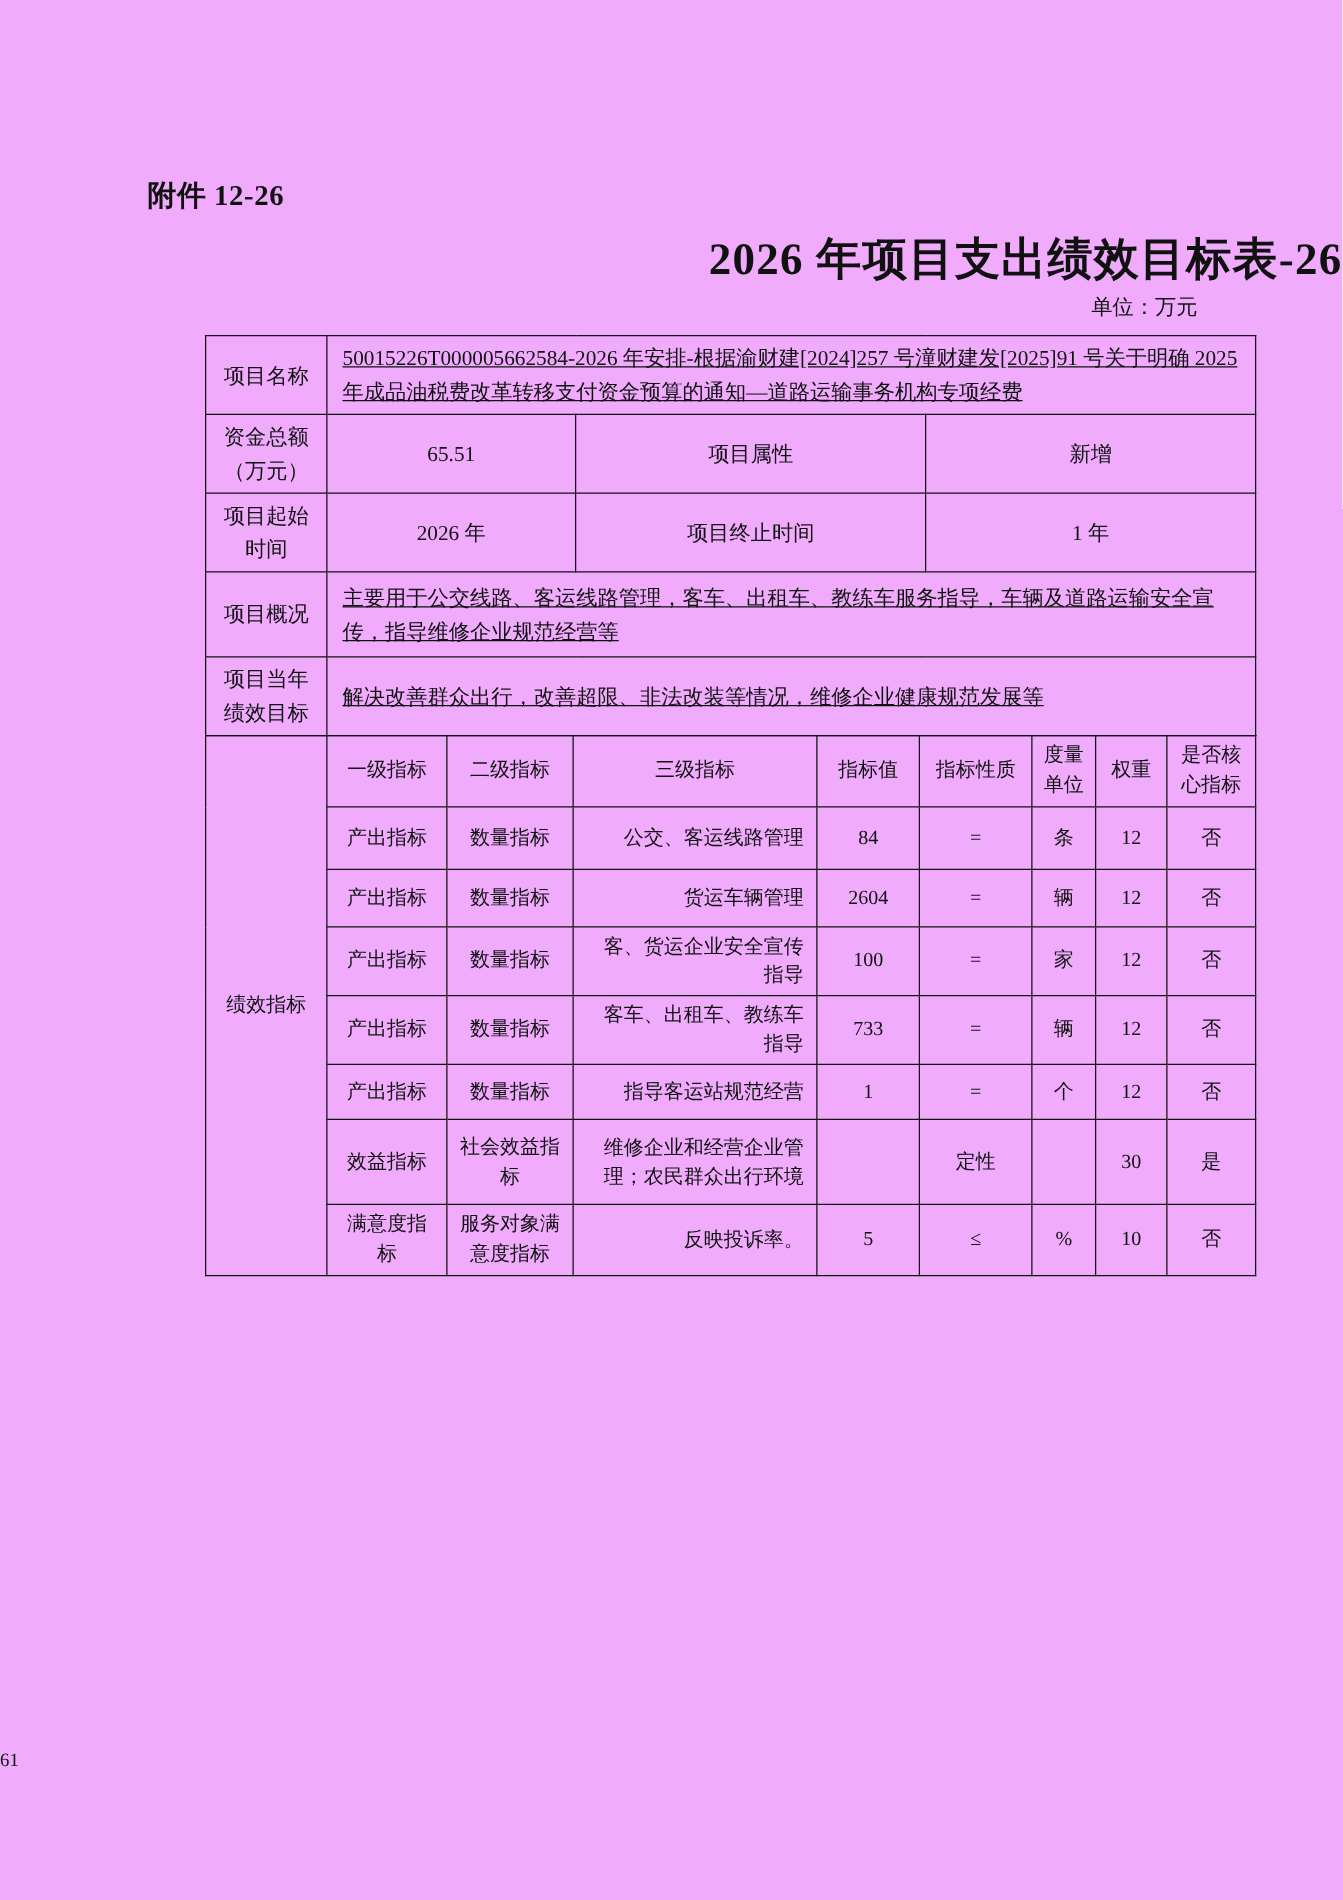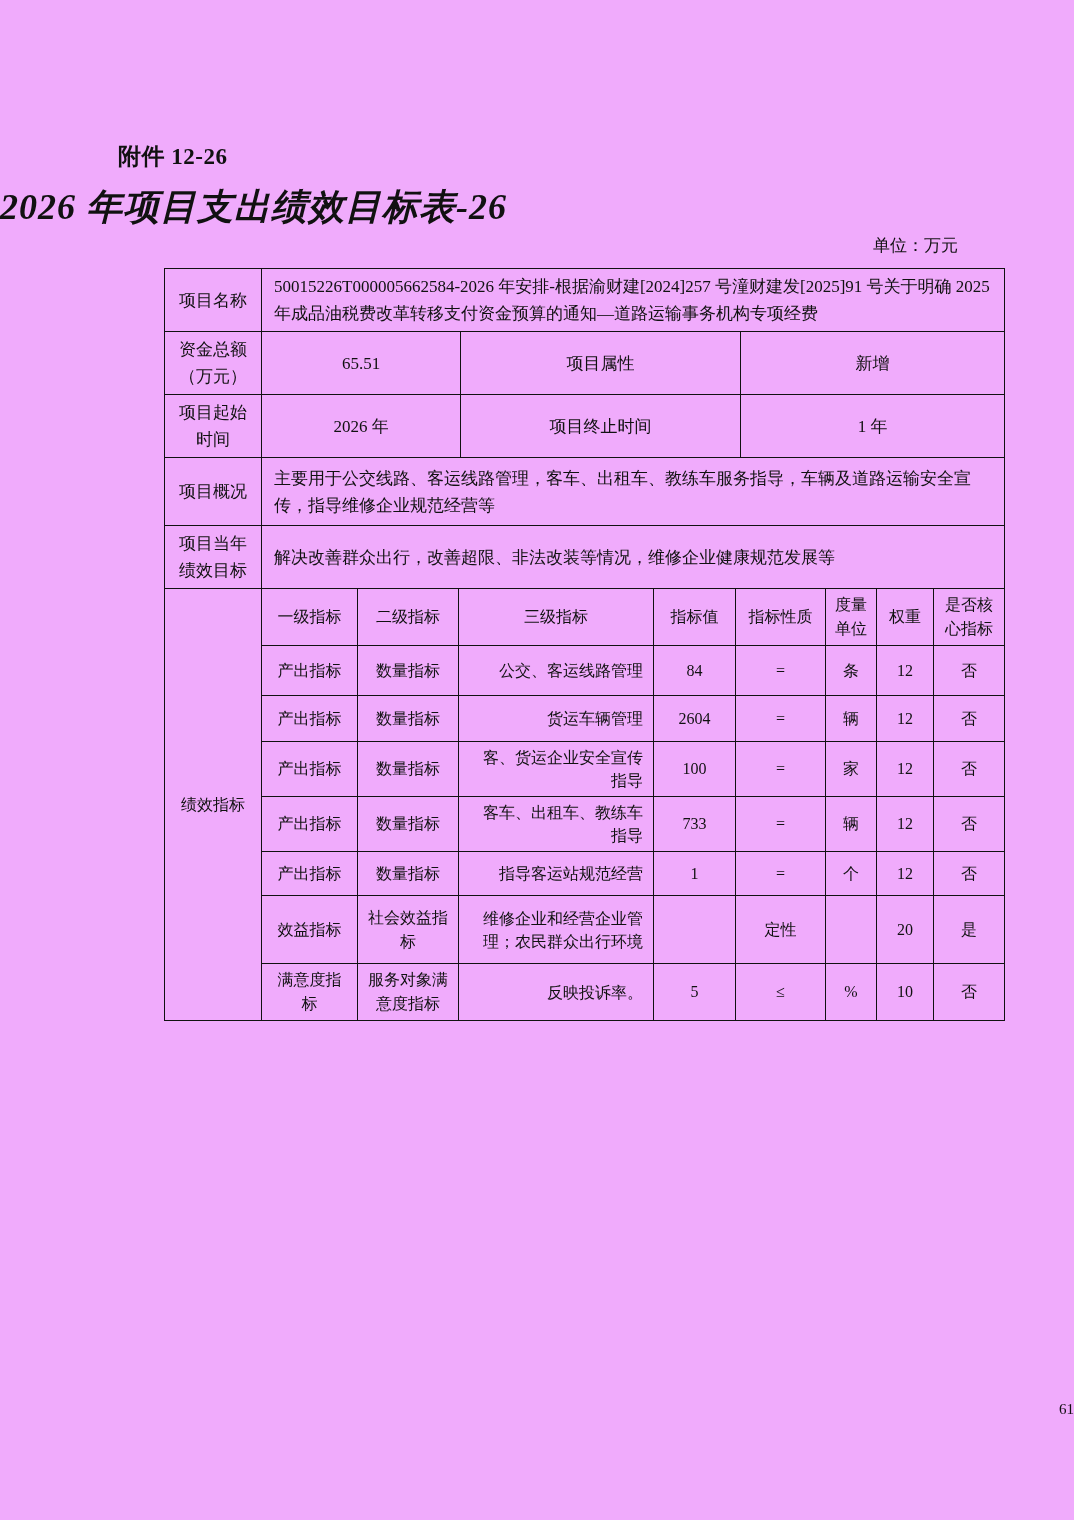--- a/index.html
+++ b/index.html
@@ -11,45 +11,44 @@
   }
   .page { position:absolute; inset:0; background:#f0abfc; }
 
   .attachment {
     position:absolute; left:118px; top:141px;
     font-size:23px; font-weight:bold;
     letter-spacing:0.5px;
   }
   .title {
     position:absolute; top:183px; left:0; width:100%;
-    text-align:left; font-size:36px; font-weight:bold;
+    text-align:right; font-size:36px; font-weight:bold;
     letter-spacing:1px;
-    font-style:italic;
   }
   .unit-note {
     position:absolute; top:234px; right:116px;
     font-size:17px;
   }
 
   .table-area { position:absolute; left:118px; top:268px; width:840px;margin-left:46px; }
 
   table { border-collapse:collapse; table-layout:fixed; width:840px; }
   .ind-table { margin-top:-1px; }
   td {
     border:1px solid #111111; vertical-align:middle;
     text-align:center; padding:4px 8px; overflow:hidden;
   }
   .info-table td { font-size:17px; line-height:27px; }
   .ind-table  td { font-size:16px; line-height:24px; }
-  td.txt { text-align:left; padding:4px 12px; }
+  td.txt { text-align:left; padding:4px 12px;text-decoration:underline; }
   td.left { text-align:right; padding:4px 10px; line-height:23px; }
 
   .page-number {
     position:absolute; top:1401px; left:0; width:100%;
-    text-align:right; font-size:15px;
+    text-align:left; font-size:15px;
   }
 </style>
 </head>
 <body>
 
 <div class="page">
 
   <div class="attachment">附件 12-26</div>
   <div class="title">2026 年项目支出绩效目标表-26</div>
   <div class="unit-note">单位：万元</div>
@@ -165,21 +164,21 @@
         <td>12</td>
         <td>否</td>
       </tr>
       <tr style="height:68px">
         <td>效益指标</td>
         <td>社会效益指标</td>
         <td class="left">维修企业和经营企业管理；农民群众出行环境</td>
         <td></td>
         <td>定性</td>
         <td></td>
-        <td>20</td>
+        <td>30</td>
         <td>是</td>
       </tr>
       <tr style="height:51px">
         <td>满意度指标</td>
         <td>服务对象满意度指标</td>
         <td class="left">反映投诉率。</td>
         <td>5</td>
         <td>≤</td>
         <td>%</td>
         <td>10</td>

